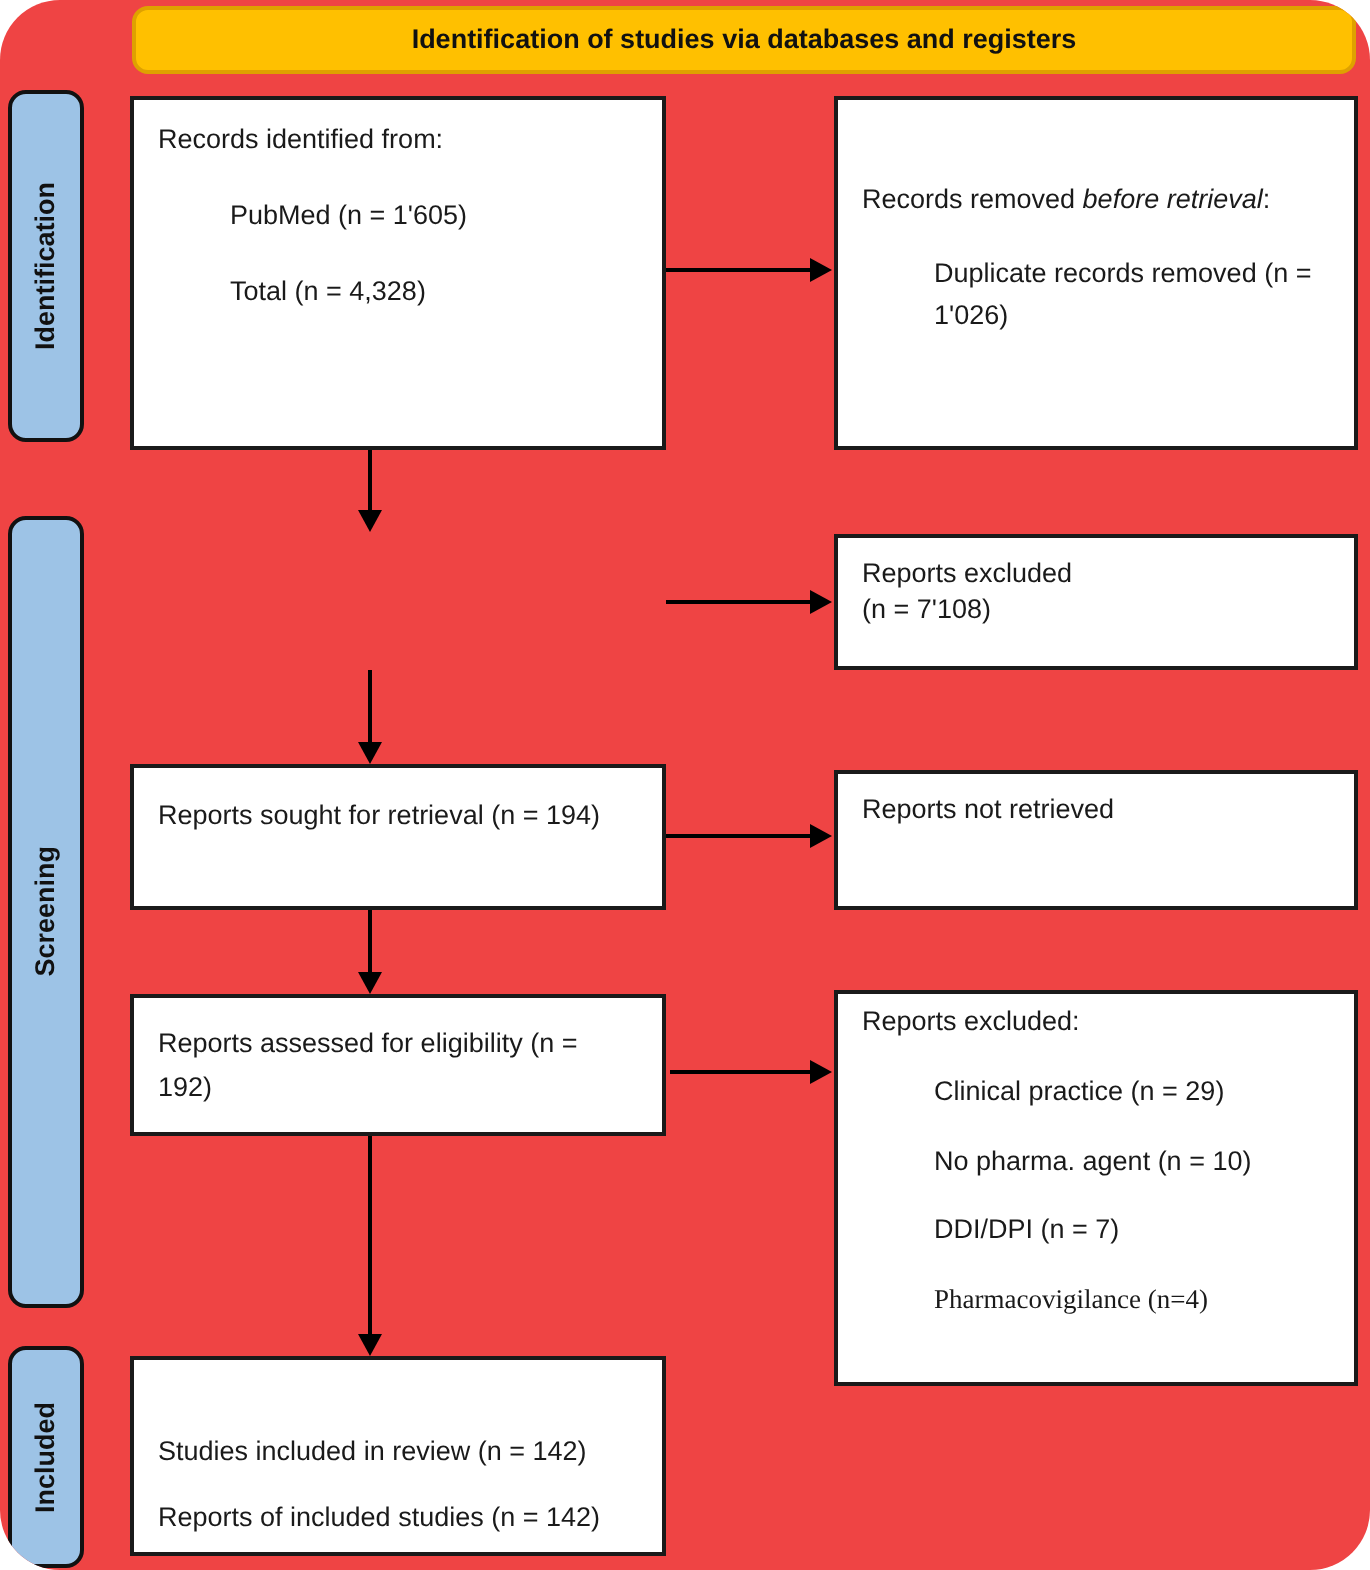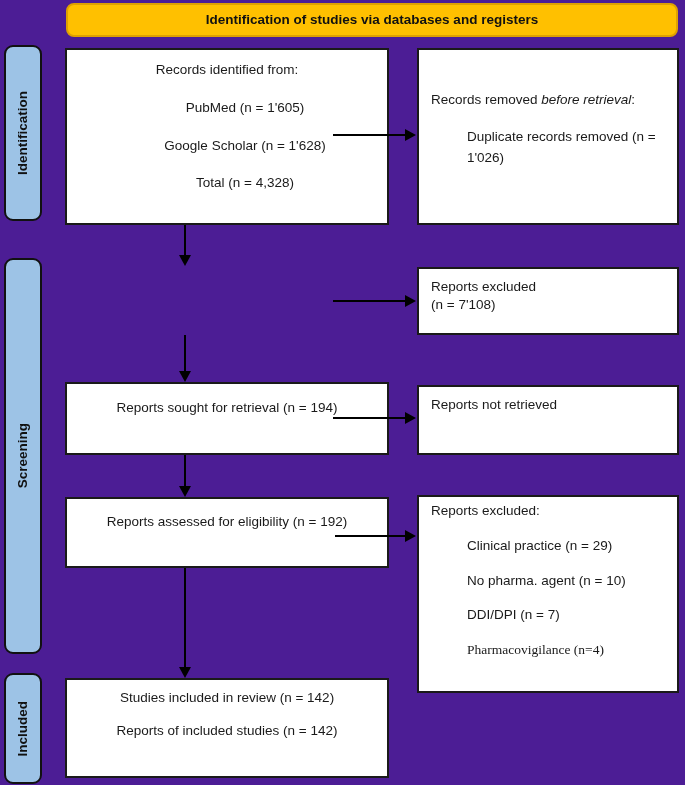--- a/index.html
+++ b/index.html
@@ -1,19 +1,20 @@
 <!DOCTYPE html>
 <html><head>
 <meta charset="utf-8">
 <style>
   html,body{margin:0;padding:0;background:#fff;}
   #canvas{
-    position:relative;width:685px;height:785px;background:#4c1d95;
+    position:relative;width:685px;height:785px;background:#ef4444;
     font-family:"Liberation Sans",sans-serif;color:#1a1a1a;font-size:13.5px;line-height:1.32;
     overflow:hidden;
+    border-radius:30px;
   }
   
   .banner{
     position:absolute;left:66px;top:3px;width:608px;height:30px;
     border-radius:8px;border:2px solid #dfa100;
     display:flex;align-items:center;justify-content:center;
     font-weight:bold;font-size:13.5px;color:#111;
   }
   
   .stage{
@@ -24,21 +25,21 @@
   .stage span{
     writing-mode:vertical-rl;transform:rotate(180deg);
     font-weight:bold;font-size:13.5px;color:#111;white-space:nowrap;
   }
   
   .fbox{
     position:absolute;background:#fff;border:2px solid #1a1a1a;box-sizing:border-box;
   }
   .fbox .title{margin:0;}
   .fbox .item{margin:20px 0 0 36px;}
-  .col-l{left:65px;width:324px;text-align:center;}
+  .col-l{left:65px;width:268px;}
   .col-r{left:417px;width:262px;}
   .pad{padding:11px 12px;}
   .vcenter{display:flex;align-items:center;}
   .para2{margin-top:16px;}
   .italic{font-style:italic;}
   
   .arrow-v{position:absolute;width:2px;background:#000;}
   .arrow-v::after{
     content:"";position:absolute;bottom:-11px;left:-5px;
     border-left:6px solid transparent;border-right:6px solid transparent;
@@ -66,21 +67,20 @@
   <div class="stage" style="top:258px;height:392px;background:#9DC3E6;">
     <span>Screening</span>
   </div>
   <div class="stage" style="top:673px;height:107px;background:#9DC3E6;">
     <span>Included</span>
   </div>
 
   <div class="fbox col-l pad" style="top:48px;height:177px;">
     <p class="title">Records identified from:</p>
     <p class="item">PubMed (n = 1'605)</p>
-    <p class="item">Google Scholar (n = 1'628)</p>
     <p class="item">Total (n = 4,328)</p>
   </div>
 
   <div class="fbox col-r" style="top:48px;height:177px;padding:40px 12px 0 12px;">
     <p class="title" style="line-height:1.55;"><span>Records removed </span><span class="italic">before retrieval</span><span>:</span></p>
     <p class="item" style="margin-top:16px;line-height:1.55;">Duplicate records removed (n = 1'026)</p>
   </div>
 
 
   <div class="fbox col-r" style="top:267px;height:68px;padding:9px 12px;">
@@ -102,21 +102,21 @@
 
   <div class="fbox col-r" style="top:495px;height:198px;padding:5px 12px;">
     <p class="title">Reports excluded:</p>
     <p class="item" style="margin-top:17px;">Clinical practice (n = 29)</p>
     <p class="item" style="margin-top:17px;">No pharma. agent (n = 10)</p>
     <p class="item" style="margin-top:17px;">DDI/DPI (n = 7)</p>
     <p class="item" style="margin-top:17px;font-family:Liberation Serif, serif;">Pharmacovigilance (n=4)</p>
   </div>
 
   <div class="fbox col-l" style="top:678px;height:100px;padding:8px 12px;">
-    <p class="title" style="line-height:1.5;">Studies included in review (n = 142)</p>
+    <p class="title" style="line-height:1.5;margin-top:28px;">Studies included in review (n = 142)</p>
     <p class="title" style="margin-top:13px;line-height:1.5;">Reports of included studies (n = 142)</p>
   </div>
 
   <div class="arrow-v" style="left:184px;top:225px;height:30px;"></div>
   <div class="arrow-v" style="left:184px;top:335px;height:36px;"></div>
   <div class="arrow-v" style="left:184px;top:455px;height:31px;"></div>
   <div class="arrow-v" style="left:184px;top:568px;height:99px;"></div>
   <div class="arrow-h" style="left:333px;top:134px;width:72px;"></div>
   <div class="arrow-h" style="left:333px;top:300px;width:72px;"></div>
   <div class="arrow-h" style="left:333px;top:417px;width:72px;"></div>

